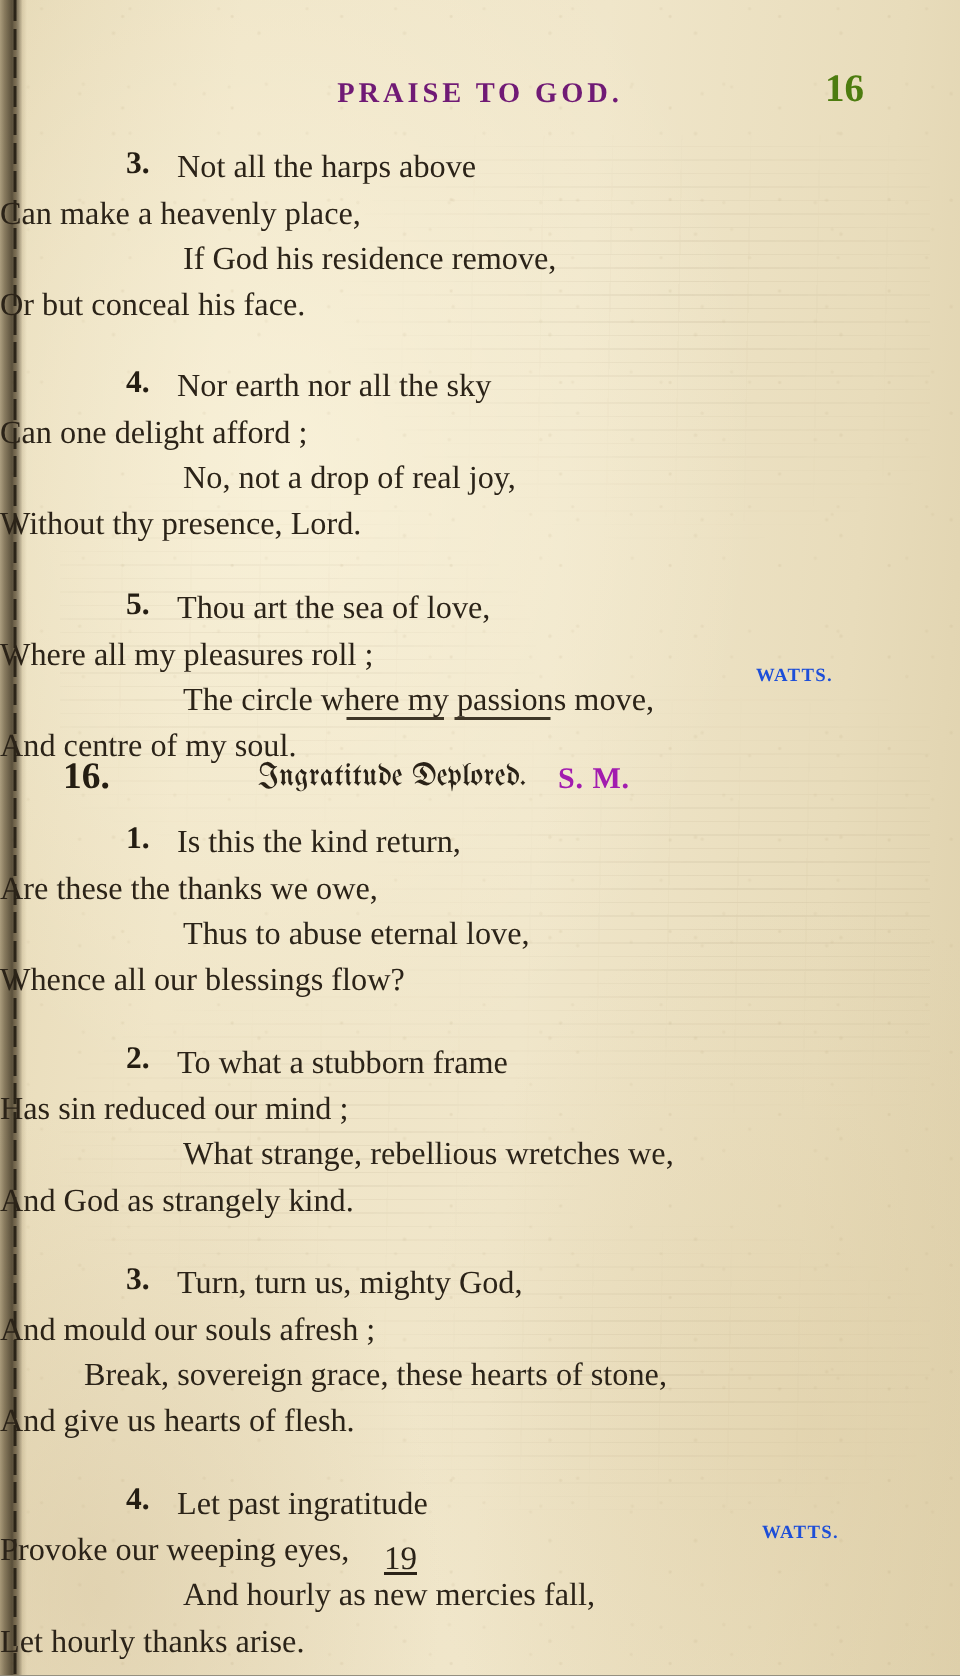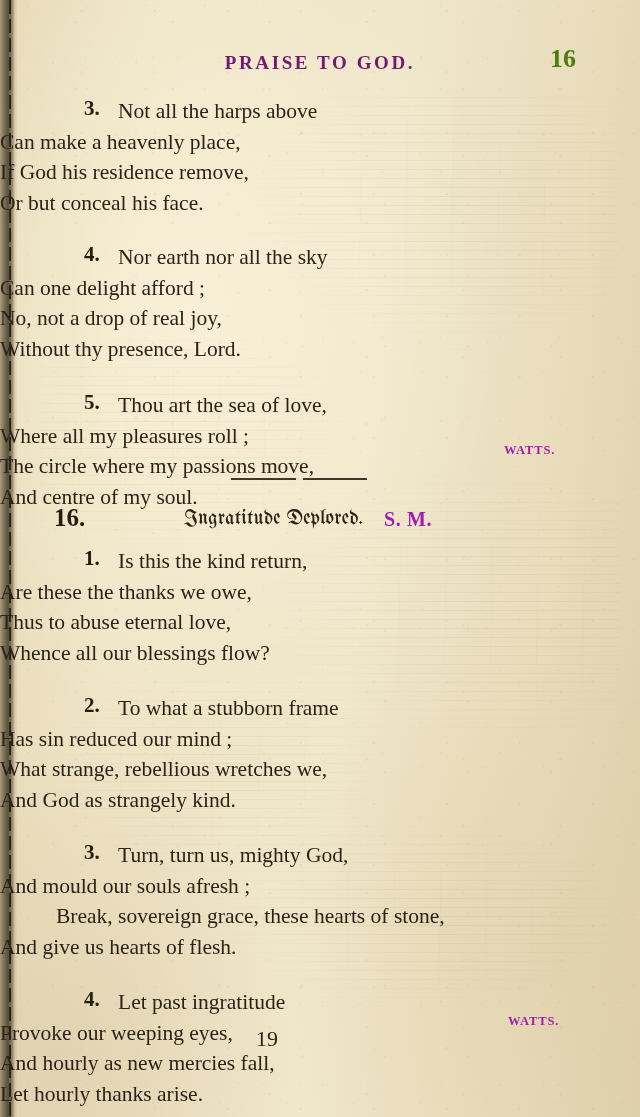--- a/index.html
+++ b/index.html
@@ -125,59 +125,59 @@
   .stanza { position: relative; margin-bottom: 0; }
   .verse-line {
     position: relative;
     font-size: 21.5px;
     line-height: 30.5px;
     white-space: nowrap;
     color: #2b2318;
   }
   .verse-line.ind-a { padding-left: 118px; }   
   .verse-line.ind-b { }   
-  .verse-line.ind-c { }
+  .verse-line.ind-c { padding-left: 122px; }
   .stanza-number {
     position: absolute;
     left: 84px;
     top: 0;
     width: 30px;
     text-align: left;
     font-size: 21px;
     font-weight: bold;
     color: #241d12;
   }
 
   .attribution {
     position: absolute;
     font-size: 12.5px;
     font-weight: bold;
     letter-spacing: 0.9px;
-    color: #a21caf;
+    color: #1d4ed8;
   }
 
   
   .divider {
     position: absolute;
     height: 0;
     border-top: 2px solid #2f2719;
     opacity: 0.92;
   }
   .divider::after {
     content: "";
     position: absolute;
     left: 48%;
     top: -2px;
     width: 7px;
     height: 2px;
     background: #ece1c2;
   }
 
   
-  .hymn-heading { position: absolute; left: 12px; width: 553px; height: 34px; }
+  .hymn-heading { position: absolute; left: 0; width: 553px; height: 34px; }
   .hymn-number {
     position: absolute;
     left: 42px;
     top: 0;
     font-size: 25px;
     font-weight: bold;
     color: #241d12;
   }
   .hymn-title-fraktur {
     position: absolute;
@@ -206,20 +206,21 @@
   .page-number {
     position: absolute;
     top: 1026px;
     left: 0;
     width: 640px;
     text-align: center;
     font-size: 22px;
     color: #2b2318;
     padding-right: 106px;
     box-sizing: border-box;
+    text-decoration: underline;
   }
 
   
   #content { text-rendering: optimizeLegibility; }
 </style>
 </head>
 <body>
 
 <div id="page">
 

